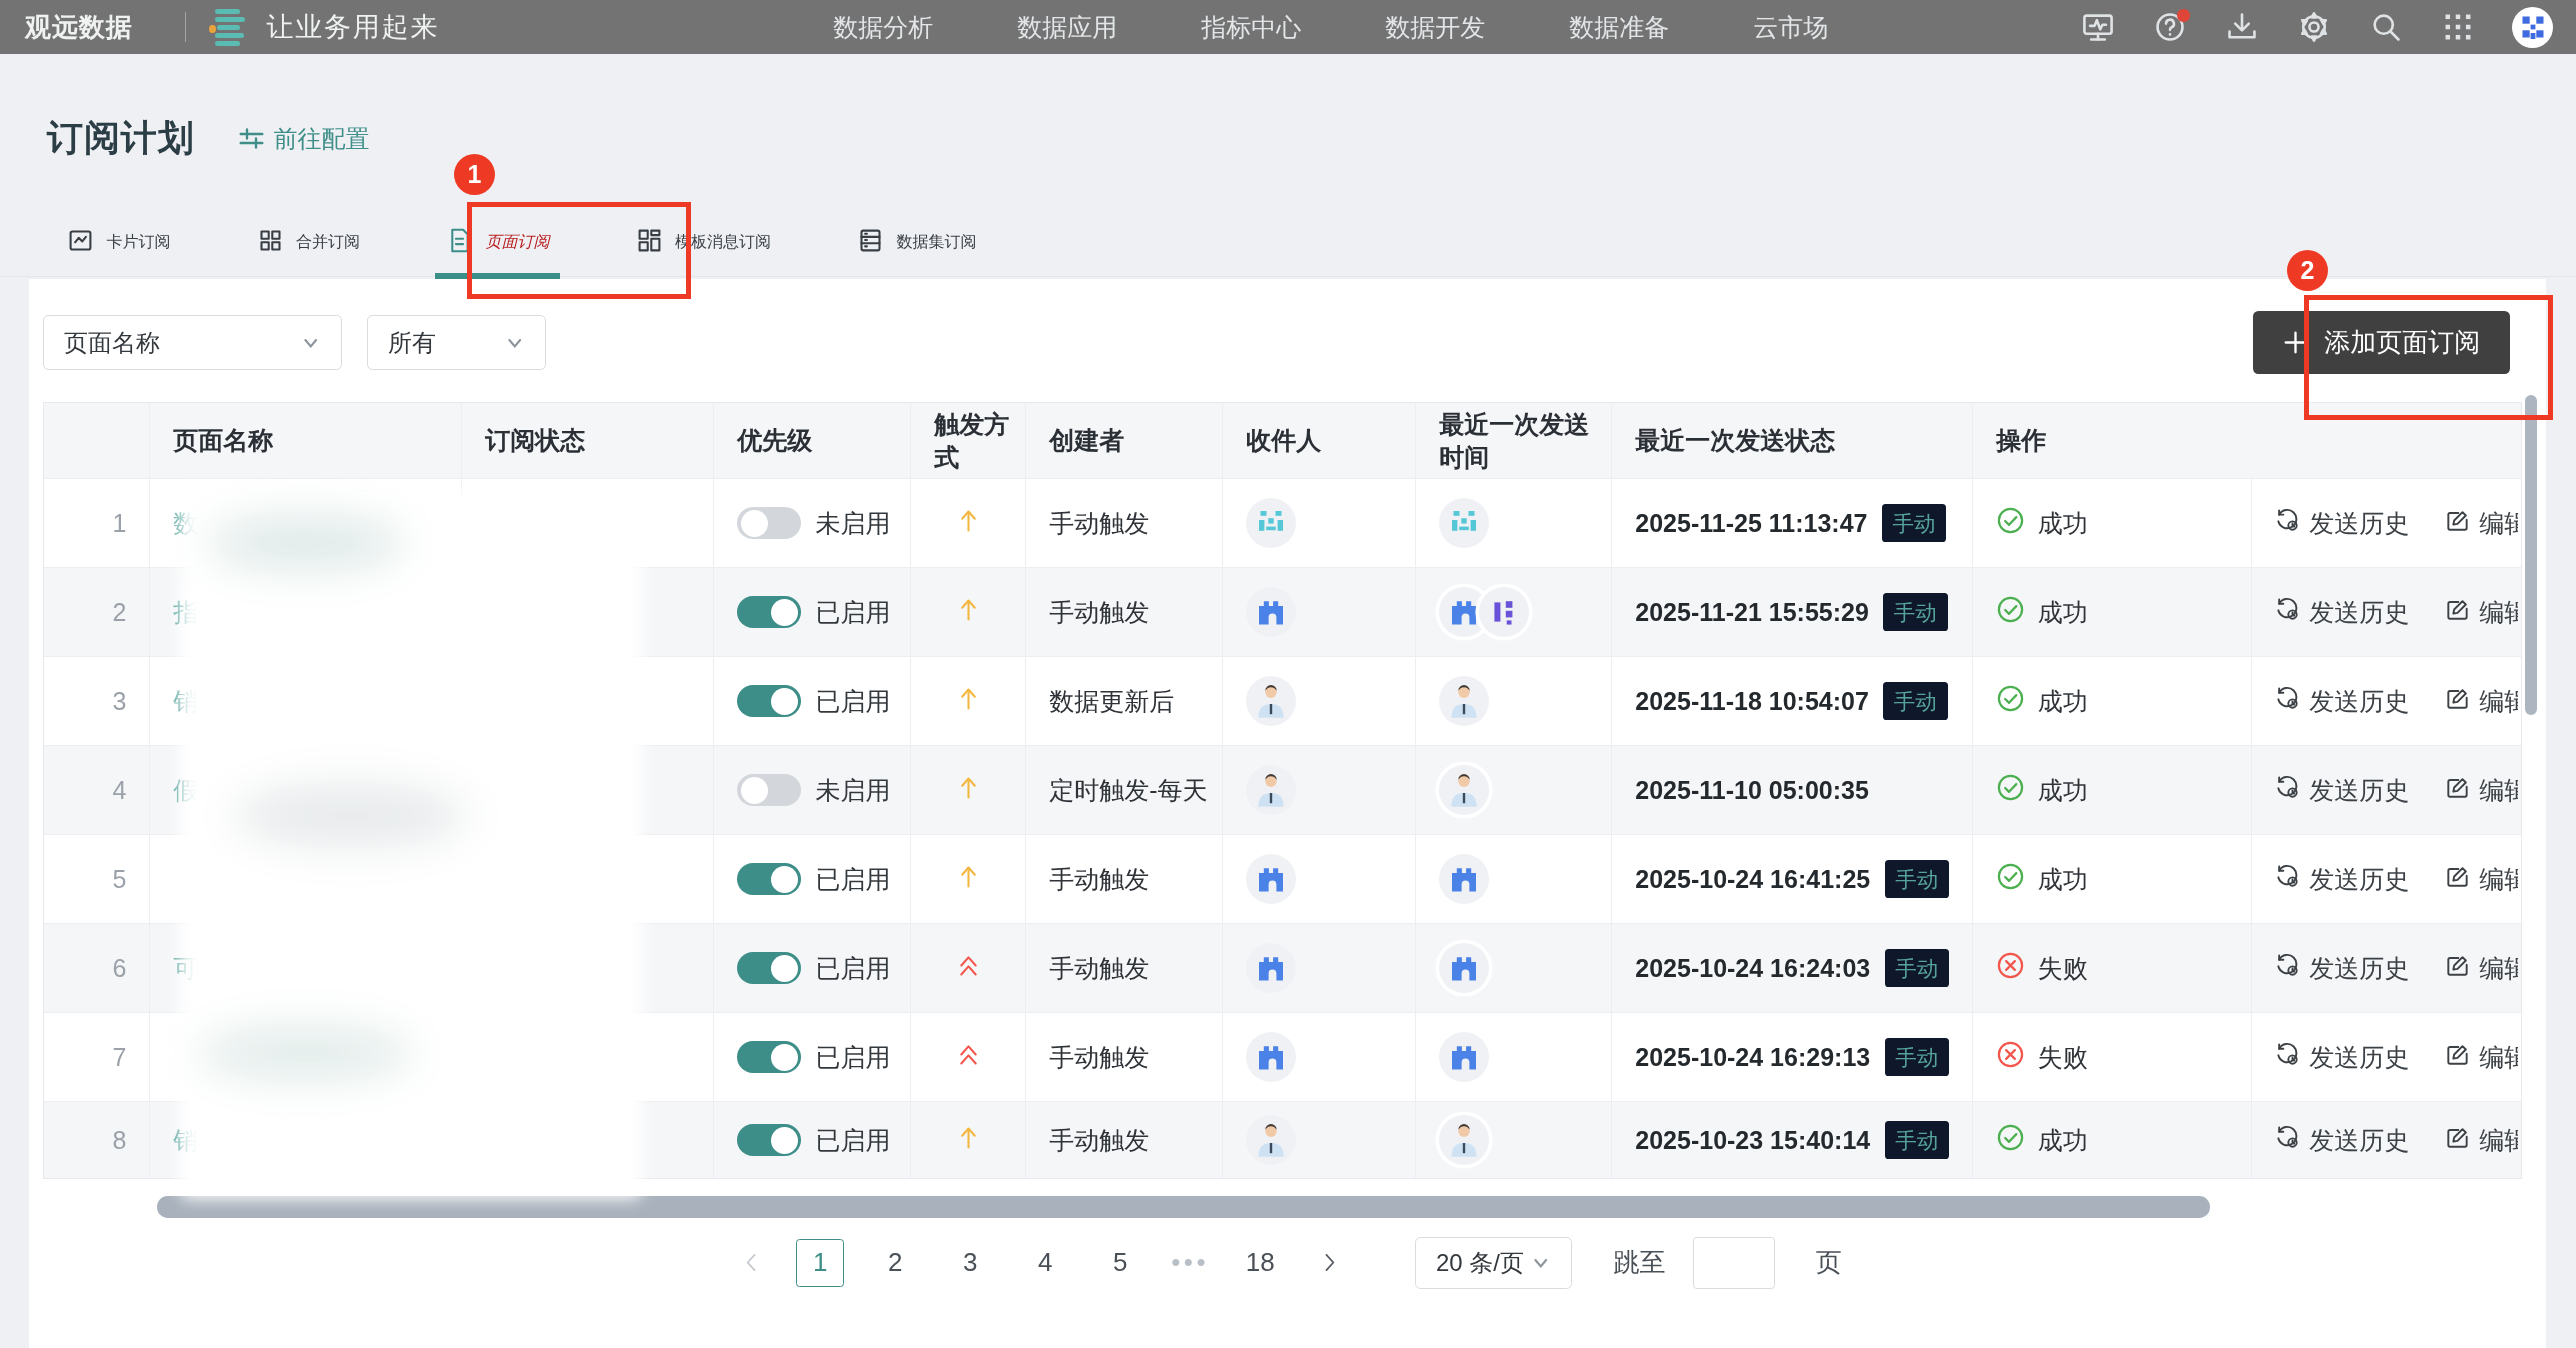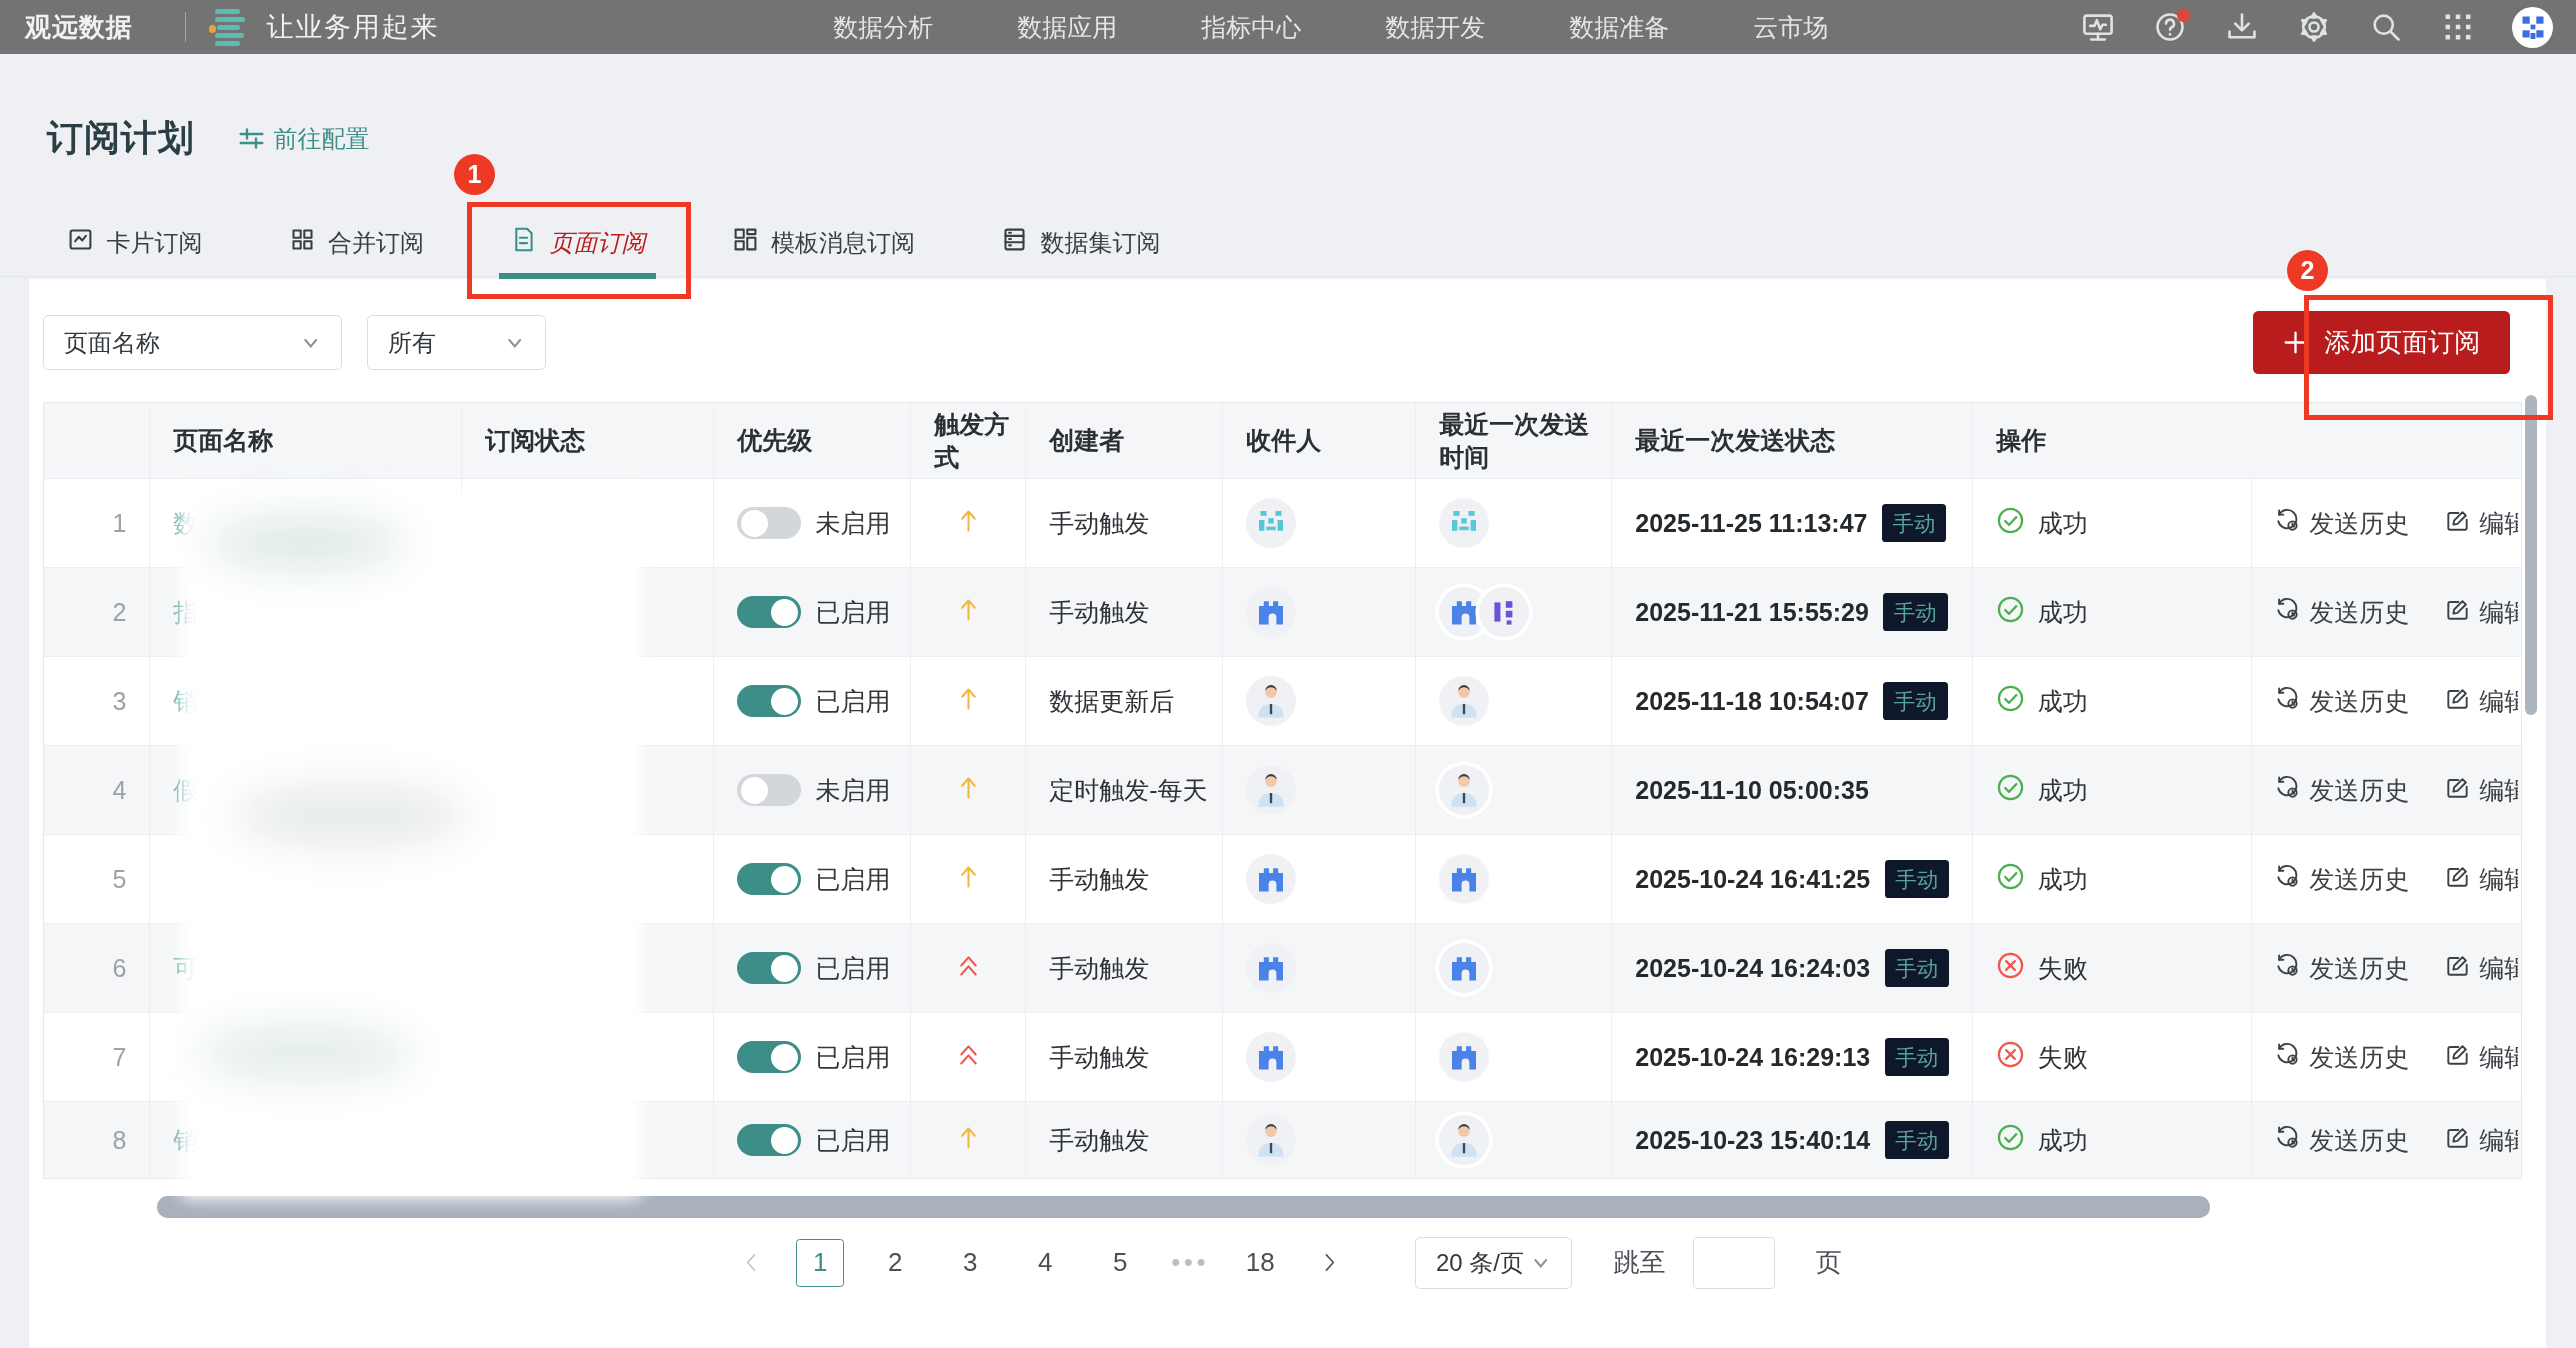--- a/index.html
+++ b/index.html
@@ -28,38 +28,38 @@
   .red-dot { position:absolute; right:-1.8px; top:0; width:12.5px; height:12.5px; border-radius:50%; background:#e0453a; }
   .nav-avatar { width:41px; height:41px; border-radius:50%; background:#fff; display:flex; align-items:center; justify-content:center; cursor:pointer; }
 
   
   .page-head { position:absolute; top:114px; left:47px; display:flex; align-items:center; gap:43px; }
   .page-title { font-size:36px; font-weight:bold; color:#2c3e45; letter-spacing:0.9px; }
   .config-link { display:flex; align-items:center; gap:9px; color:#3f8e88; font-size:24px; cursor:pointer; }
 
   
   .tabs-row { position:absolute; top:209px; left:0; width:2576px; height:68px; border-bottom:1.8px solid #e3e6ea; display:flex; align-items:center; }
-  .tab { display:flex; align-items:center; gap:12.5px; font-size:24px; color:#383e44; margin-left:86px; cursor:pointer; position:relative; height:100%; }
+  .tab { display:flex; align-items:center; gap:12.5px; font-size:16px; color:#383e44; margin-left:86px; cursor:pointer; position:relative; height:100%; }
   .tab:first-child { margin-left:67px; }
   .tab svg { stroke:#383e44; }
   .tab.active { color:#b91c1c;font-style:italic; }
   .tab.active svg { stroke:#3c8e89; }
   .tab.active::after { content:""; position:absolute; left:-10.7px; right:-10.7px; bottom:-4.5px; height:7.2px; background:#3c8e89; }
 
   
   .card { position:absolute; top:279px; left:29px; width:2517px; height:1070px; background:#fff; }
 
   .filter-row { position:absolute; top:36px; left:14.3px; right:14.3px; height:55px; display:flex; align-items:center; }
   .select { height:55px; border:0.9px solid #d8dce1; border-radius:5.4px; background:#fff; display:flex; align-items:center; justify-content:space-between; padding:0 19.7px; font-size:24px; color:#33383d; cursor:pointer; }
   .sel-field { width:299px; }
   .search-box { width:463px; height:55px; border:0.9px solid #d8dce1; border-radius:5.4px; margin-left:12.5px; display:flex; align-items:center; padding:0 16px; gap:10.7px; }
   .search-box input { border:none; outline:none; font-size:24px; color:#33383d; width:100%; font-family:inherit; }
   .search-box input::placeholder { color:#b8bec6; }
   .sel-status { width:179px; margin-left:25px; }
-  .add-btn { position:absolute; right:21.5px; top:-4.5px; height:63px; padding:0 30px; background:#b91c1c; border:none; border-radius:5.4px; color:#fff; font-size:26px; display:flex; align-items:center; gap:16px; cursor:pointer; font-family:inherit; }
+  .add-btn { position:absolute; right:21.5px; top:-4.5px; height:63px; padding:0 30px; background:#404040; border:none; border-radius:5.4px; color:#fff; font-size:26px; display:flex; align-items:center; gap:16px; cursor:pointer; font-family:inherit; }
 
   
   .table-wrap { position:absolute; top:123px; left:14.3px; width:2479px; border:0.9px solid #e7e9ed; }
   .thead, .trow { display:grid; grid-template-columns:106px 312px 252px 197px 115px 197px 193px 196px 361px 279px 266px; }
   .thead { height:75px; background:#f5f6f8; }
   .thead .cell { font-weight:bold; color:#2b3036; font-size:25px; }
   .cell { display:flex; align-items:center; padding-left:23px; border-right:0.9px solid #eceef1; overflow:hidden; }
   .cell:last-child { border-right:none; }
   .trow { height:89px; border-top:0.9px solid #eceef1; background:#fff; font-size:25px; }
   .trow.even { background:#f5f6f8; }

